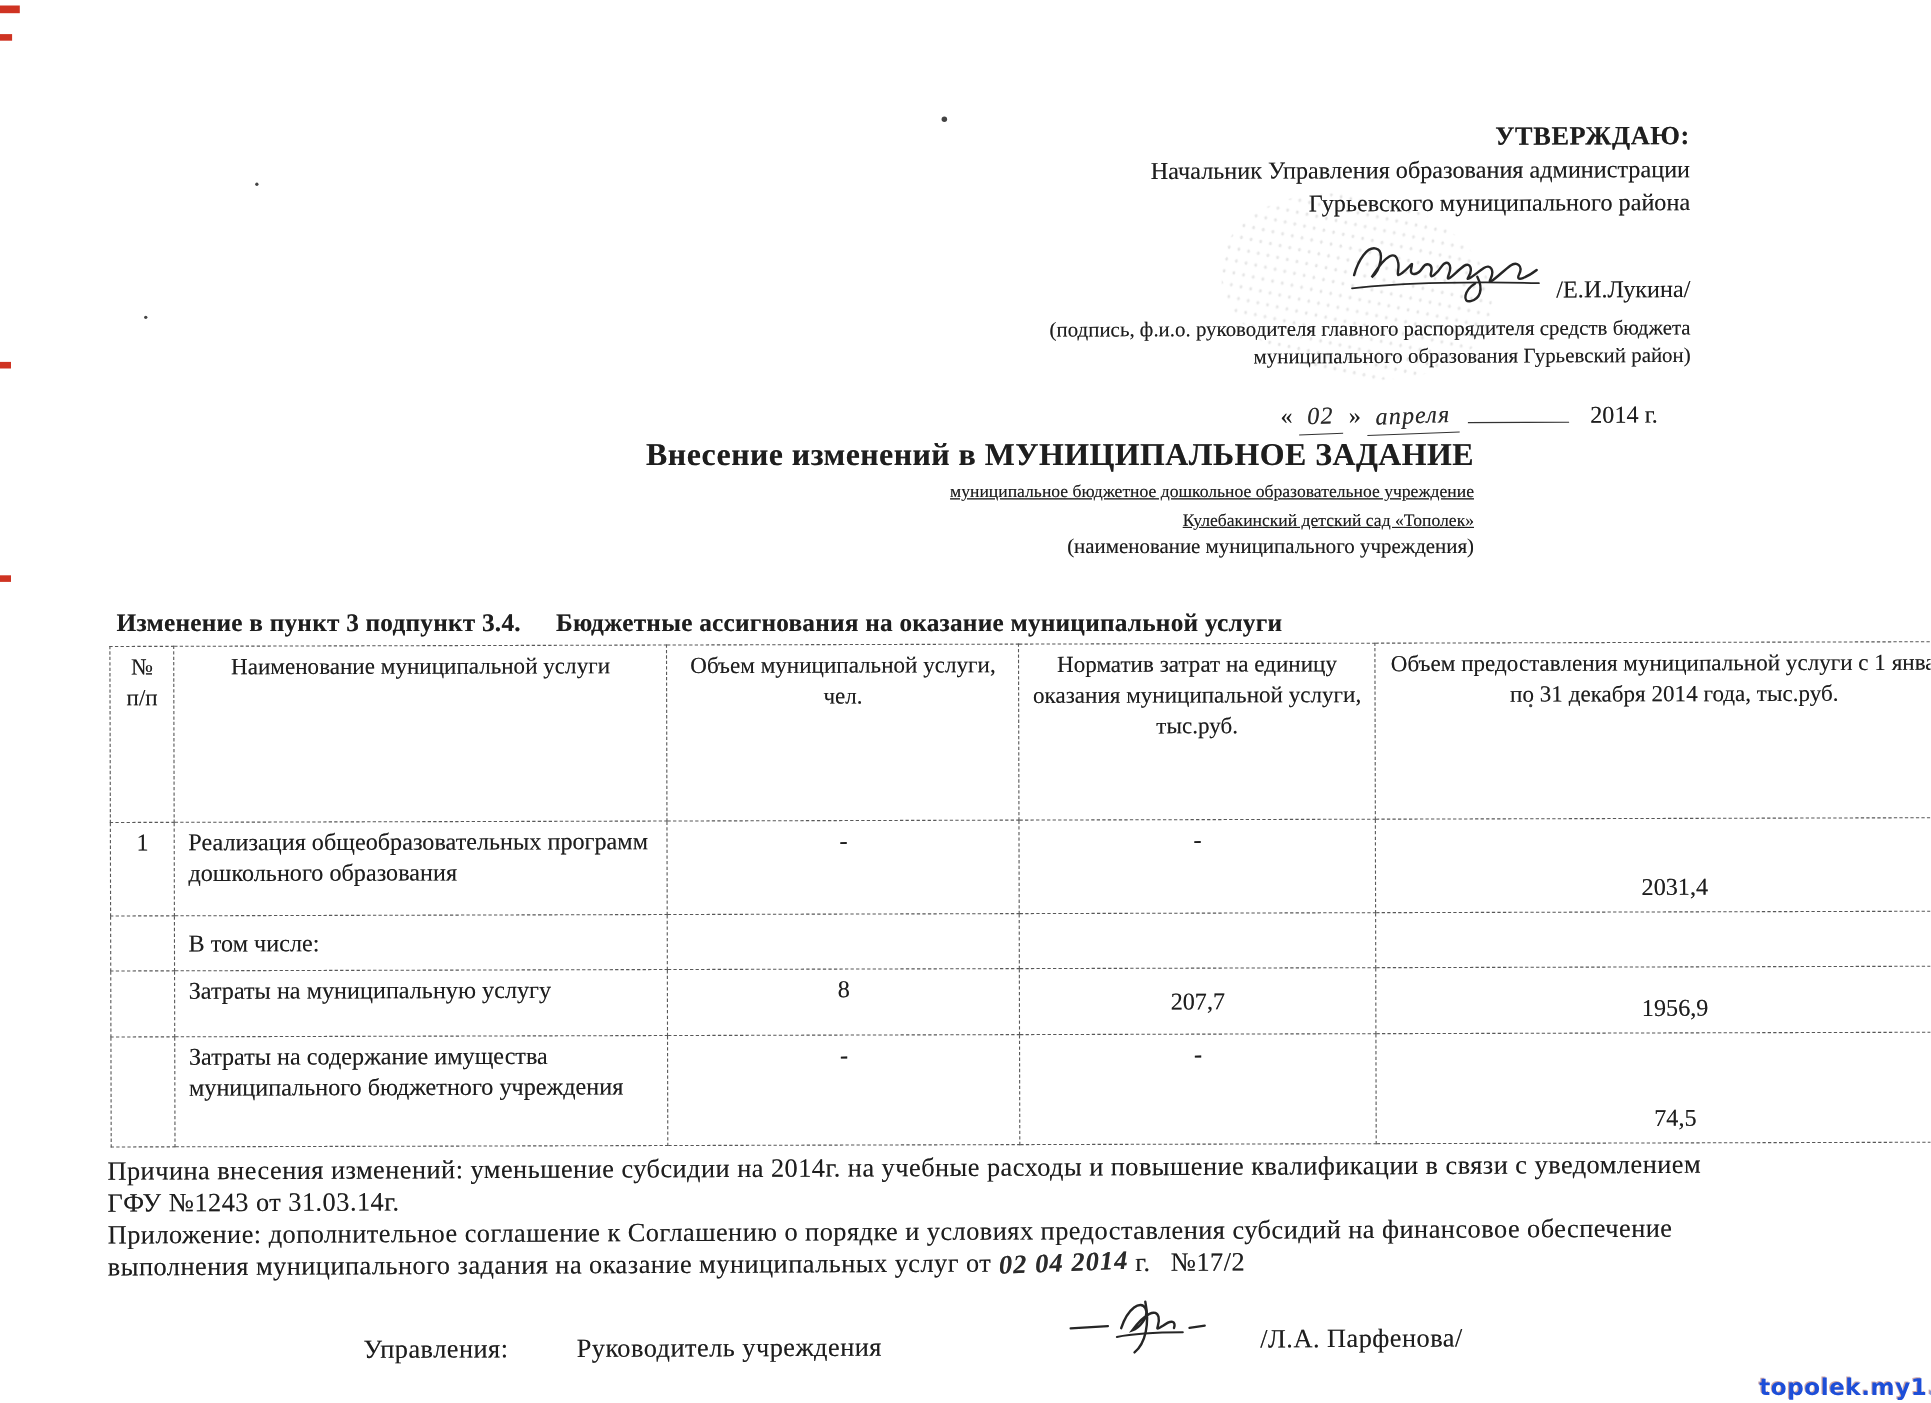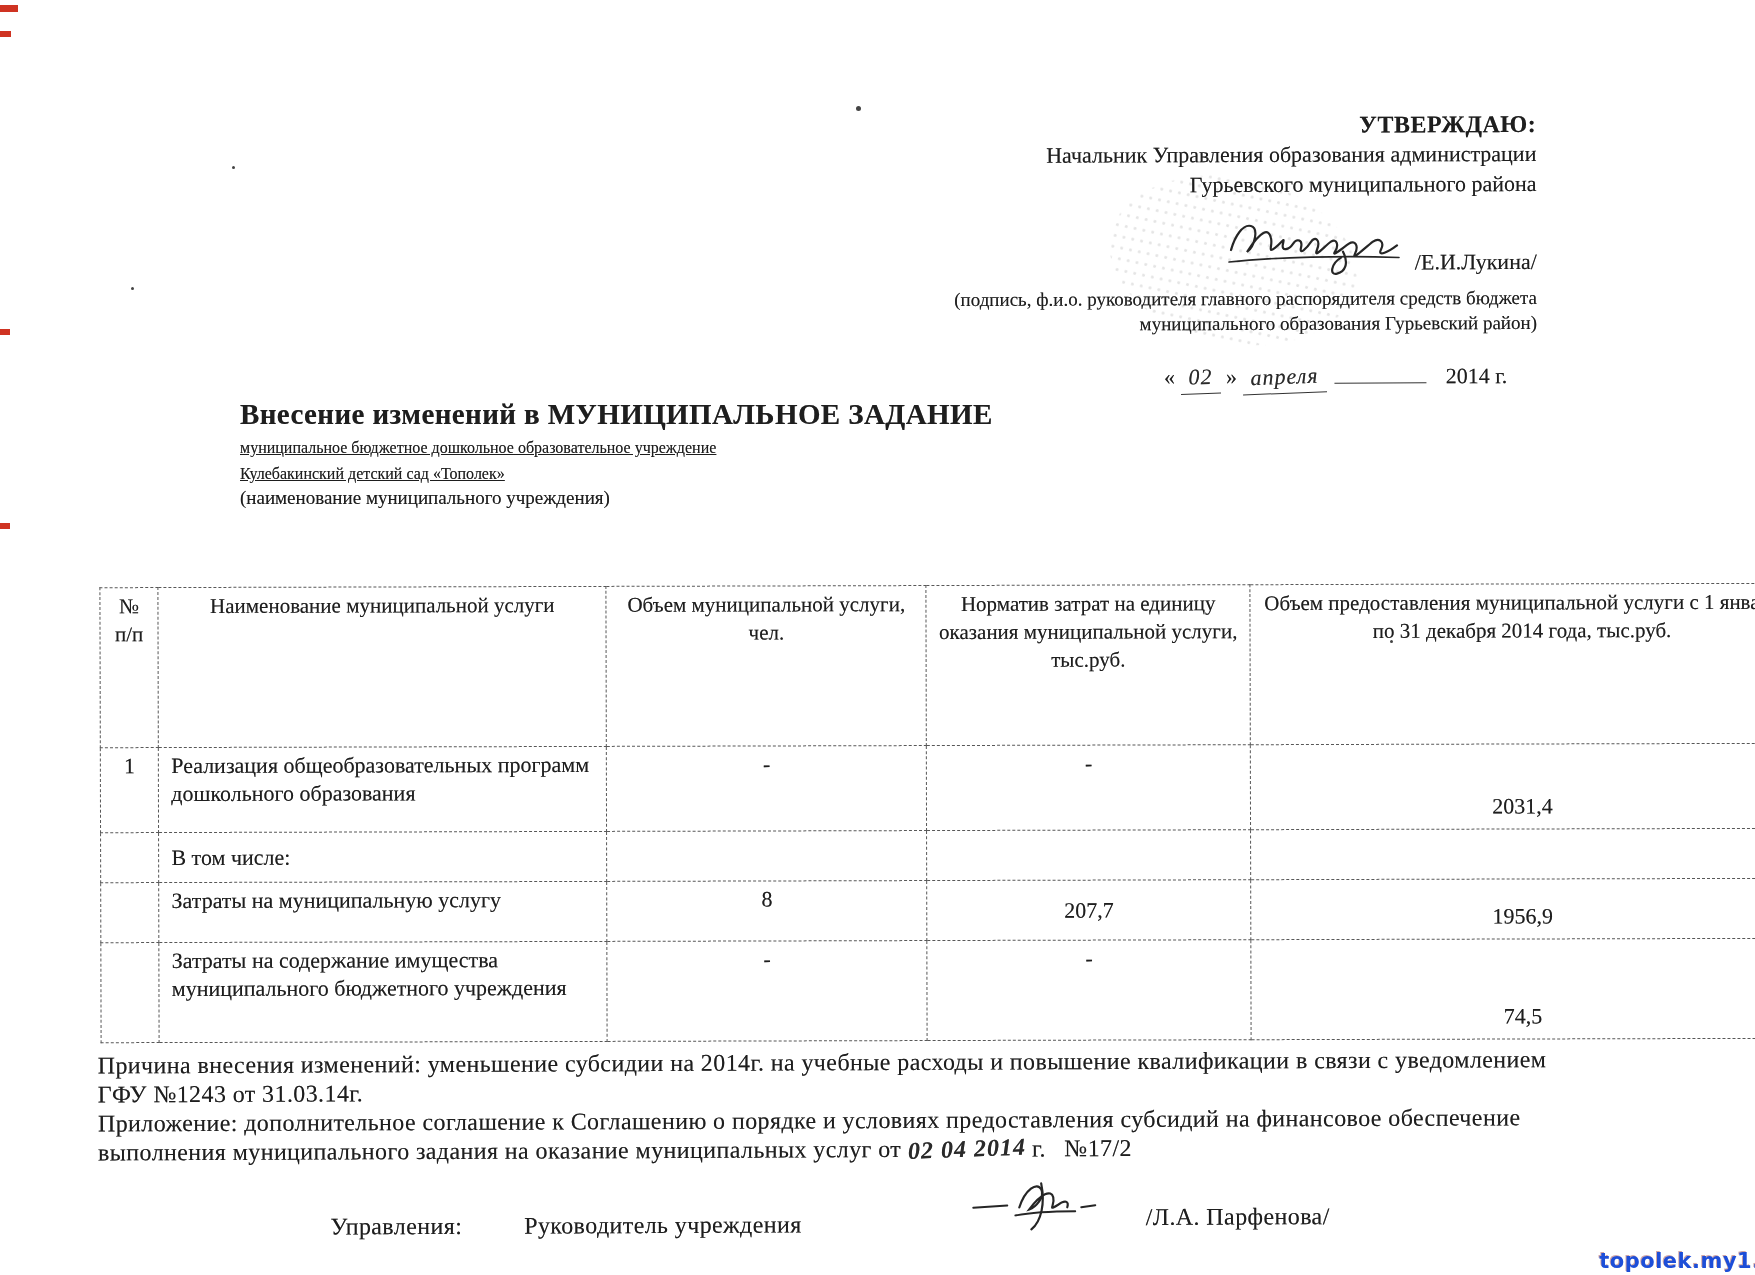--- a/index.html
+++ b/index.html
@@ -19,21 +19,21 @@
   .date-row{margin-top:26px;margin-right:30px;font-size:22px;white-space:nowrap;}
   .hand{display:inline-block;font-style:italic;transform:rotate(-2deg);letter-spacing:1px;color:#2a2a2a;}
   .u{border-bottom:1.5px solid #333;padding:0 8px 1px 8px;}
   .blank-line{display:inline-block;width:92px;border-bottom:1.5px solid #333;height:18px;margin:0 14px 0 2px;}
   .stamp-noise{
     position:absolute;top:178px;left:1108px;width:250px;height:165px;border-radius:50%;
     background-image:radial-gradient(#8a8a8a 1px,transparent 1.6px);background-size:9px 11px;
     opacity:.22;filter:blur(.4px);transform:rotate(12deg);
   }
   
-  .title-block{position:absolute;top:398px;left:240px;width:1100px;text-align:left;}
+  .title-block{position:absolute;top:398px;left:240px;width:1100px;text-align:right;}
   .title-main{font-size:29px;font-weight:bold;letter-spacing:.4px;}
   .org1,.org2{font-size:16px;text-decoration:underline;margin-top:8px;}
   .org-cap{font-size:19px;margin-top:4px;}
   .period{font-size:25px;margin-top:8px;}
   
   .section-heading{position:absolute;top:554px;left:106px;font-size:23px;font-weight:bold;white-space:nowrap;letter-spacing:.2px;}
   .section-heading .p2{margin-left:26px;}
   
   .doc-table{position:absolute;top:585px;left:100px;border-collapse:collapse;table-layout:fixed;transform:rotate(-.15deg);}
   .doc-table th,.doc-table td{
@@ -111,20 +111,24 @@
     </div>
   </div>
 
   <div class="title-block">
     <div class="title-main">Внесение изменений в МУНИЦИПАЛЬНОЕ ЗАДАНИЕ</div>
     <div class="org1">муниципальное бюджетное дошкольное образовательное учреждение</div>
     <div class="org2">Кулебакинский детский сад «Тополек»</div>
     <div class="org-cap">(наименование муниципального учреждения)</div>
   </div>
 
+  <div class="section-heading">
+    <span class="p1">Изменение в пункт 3 подпункт 3.4.</span>
+    <span class="p2">Бюджетные ассигнования на оказание муниципальной услуги</span>
+  </div>
 
   <table class="doc-table">
     <tbody>
         <tr style="height:160px;">
       <th class="c-num">№ п/п</th>
       <th class="c-name">Наименование муниципальной услуги</th>
       <th class="c-vol">Объем муниципальной услуги, чел.</th>
       <th class="c-norm">Норматив затрат на единицу оказания муниципальной услуги, тыс.руб.</th>
       <th class="c-amt">Объем предоставления муниципальной услуги с 1 января  по 31 декабря 2014 года, тыс.руб.</th>
     </tr>

